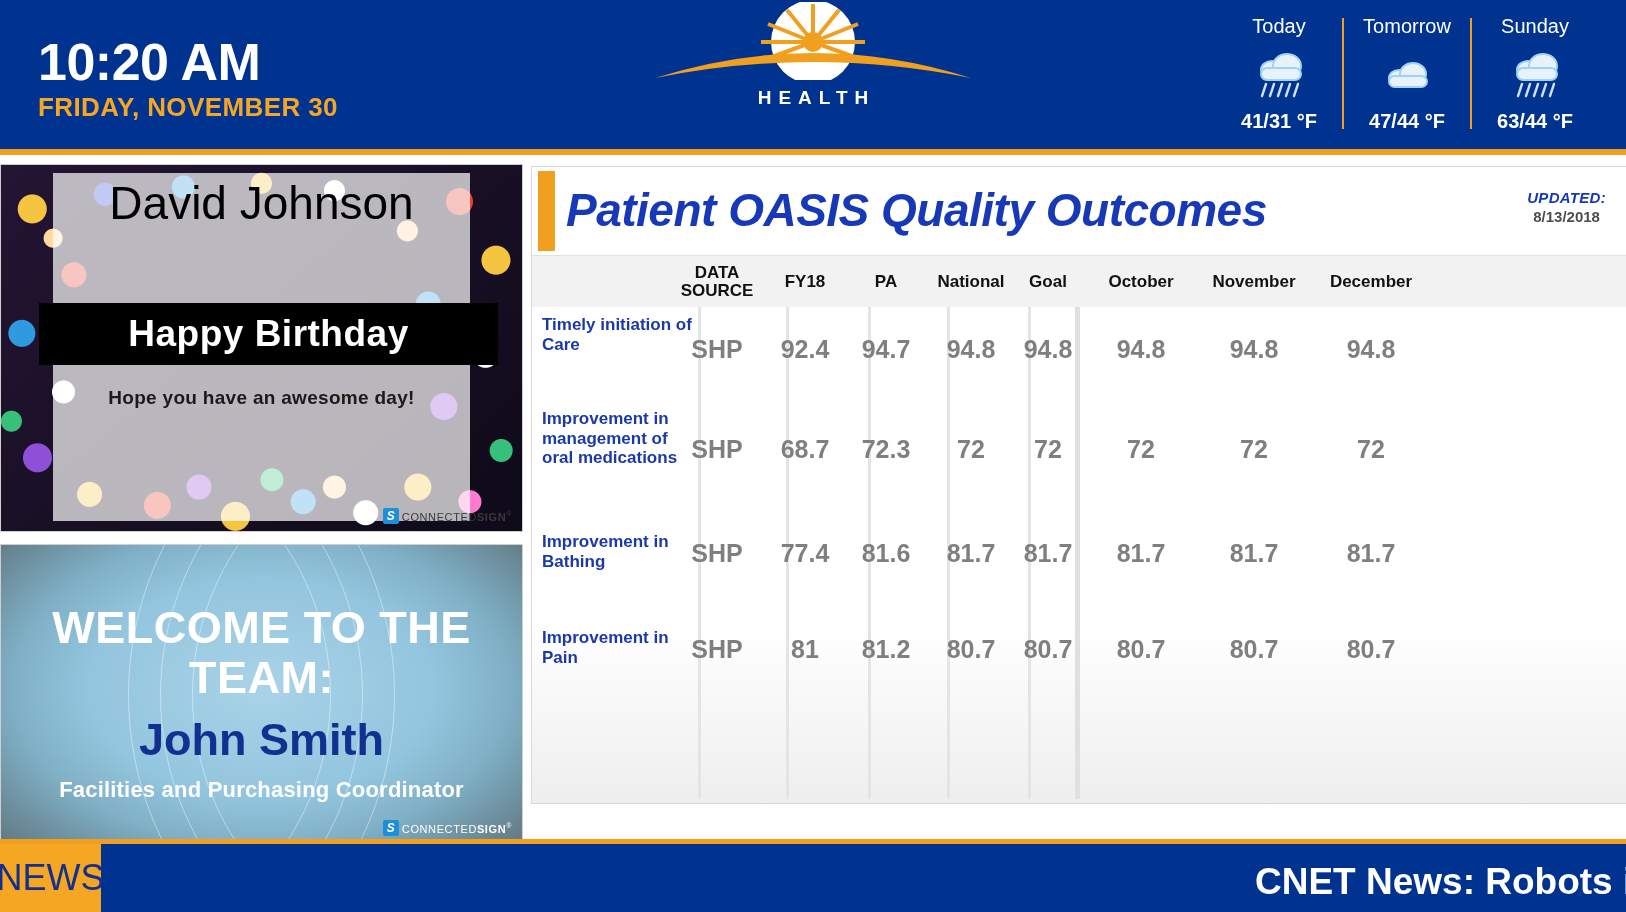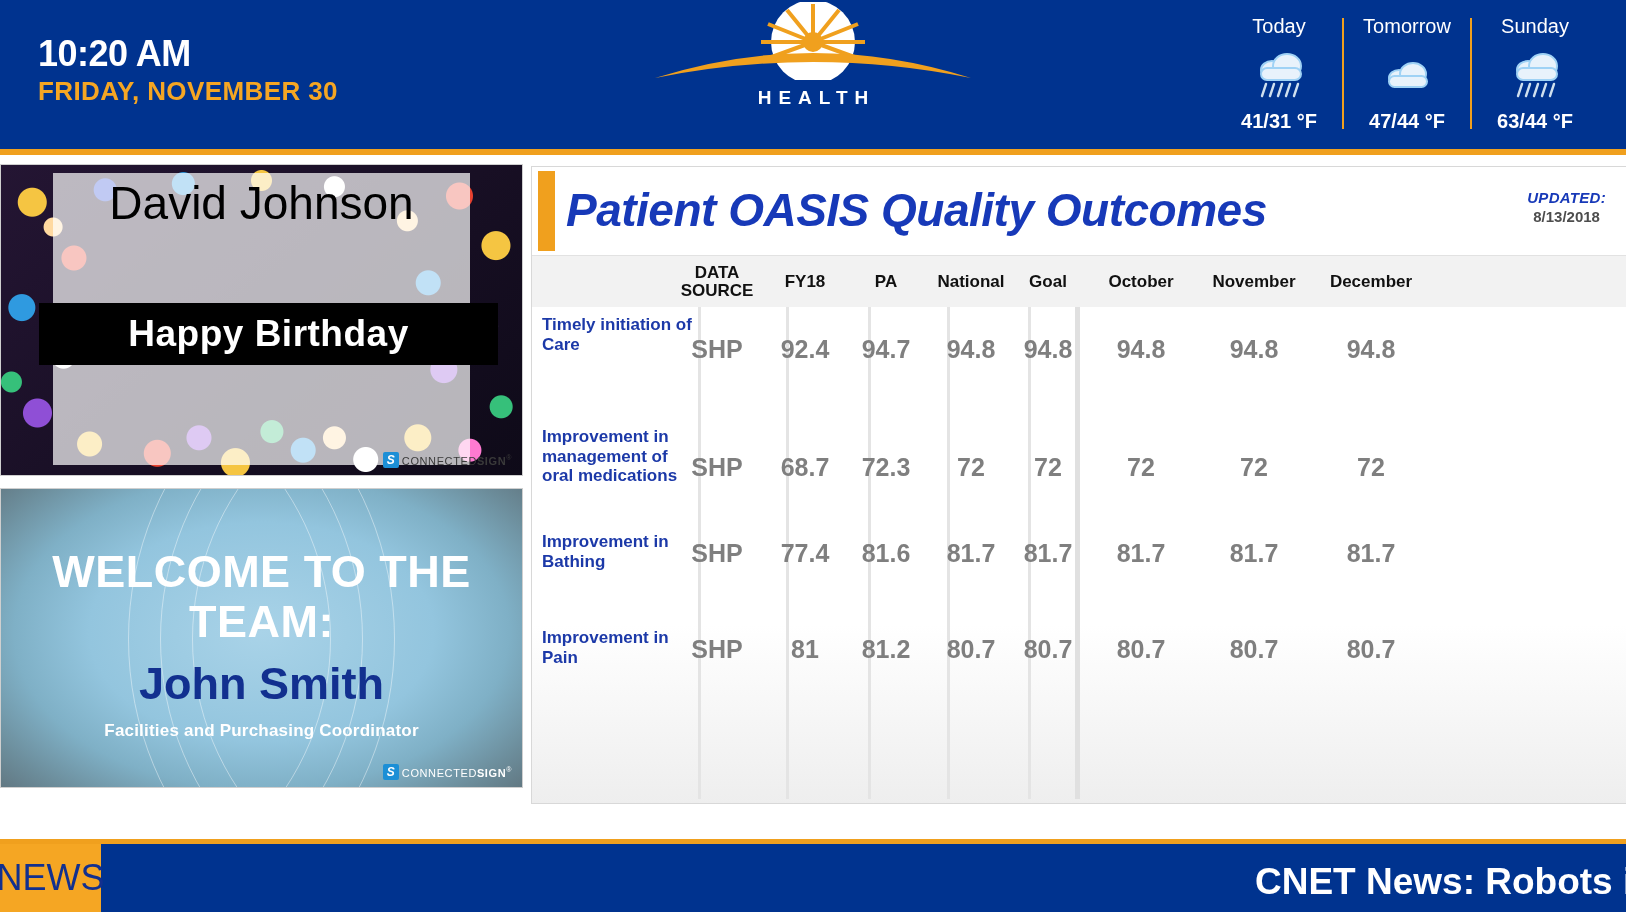--- a/index.html
+++ b/index.html
@@ -17,21 +17,21 @@
     background:#00338f;
   }
   .header-underline {
     position:absolute; left:0; top:149px; width:1626px; height:6px;
     background:#f0a01e;
   }
 
   
   .clock-block { position:absolute; left:38px; top:36px; }
   .clock-time {
-    font-size:36px; font-weight:bold; color:#ffffff;
+    font-size:52px; font-weight:bold; color:#ffffff;
     letter-spacing:-0.5px; line-height:1.0;
   }
   .clock-date {
     font-size:26px; font-weight:bold; color:#f5a623;
     letter-spacing:0.4px; margin-top:6px; line-height:1.0;
   }
 
   
   .logo-block {
     position:absolute; left:50%; top:2px; transform:translateX(-50%);
@@ -72,21 +72,21 @@
   .left-col { position:absolute; left:0px; top:164px; width:523px; }
 
   .card {
     position:relative; width:523px;
     border:1px solid #cfcfcf;
     background:#ffffff;
     overflow:hidden;
   }
 
   
-  .bday { height:312px; }
+  .bday { height:368px; }
   .bday-art {
     position:relative; width:100%; height:100%;
     background-color:#1b1020;
     background-image:
       radial-gradient(circle at 6% 12%, #f5c542 14px, transparent 15px),
       radial-gradient(circle at 14% 30%, #e8412f 12px, transparent 13px),
       radial-gradient(circle at 4% 46%, #2f9ae0 13px, transparent 14px),
       radial-gradient(circle at 12% 62%, #ffffff 11px, transparent 12px),
       radial-gradient(circle at 7% 80%, #8f4fd6 14px, transparent 15px),
       radial-gradient(circle at 17% 90%, #f5c542 12px, transparent 13px),
@@ -160,21 +160,21 @@
     position:absolute; left:0; right:0; top:58px; text-align:center;
     color:#ffffff; font-size:45px; font-weight:bold; line-height:1.12;
     letter-spacing:0.5px;
   }
   .welcome-name {
     position:absolute; left:0; right:0; top:172px; text-align:center;
     color:#12308f; font-size:45px; font-weight:bold; line-height:1;
   }
   .welcome-role {
     position:absolute; left:0; right:0; top:232px; text-align:center;
-    color:#ffffff; font-size:17px; font-weight:bold; letter-spacing:0.2px;
+    color:#ffffff; font-size:22px; font-weight:bold; letter-spacing:0.2px;
   }
 
   
   .cs-logo {
     position:absolute; right:10px; bottom:7px;
     display:flex; align-items:center; gap:3px;
   }
   .cs-badge {
     width:16px; height:16px; background:#1c8fd6; border-radius:2px;
     color:#fff; font-size:12px; font-style:italic; font-weight:bold;
@@ -361,20 +361,21 @@
 
   <div class="left-col">
 
     <div class="card bday">
       <div class="bday-art"></div>
       <div class="bday-panel"></div>
       <div class="bday-name">David Johnson</div>
       <div class="bday-banner">
         <span>Happy Birthday</span>
       </div>
+      <div class="bday-msg">Hope you have an awesome day!</div>
       <div class="cs-logo cs-dark">
         <span class="cs-badge">S</span>
         <span class="cs-text"><span>CONNECTED</span><b>SIGN</b><span class="reg">®</span></span>
       </div>
     </div>
 
     <div class="card welcome">
       <div class="welcome-art">
         <div class="arc a1"></div>
         <div class="arc a2"></div>
@@ -429,21 +430,21 @@
           <div class="cell" style="left:148px;top:8px;width:74px;height:68px;">SHP</div>
           <div class="cell" style="left:236px;top:8px;width:74px;height:68px;">92.4</div>
           <div class="cell" style="left:320px;top:8px;width:68px;height:68px;">94.7</div>
           <div class="cell" style="left:394px;top:8px;width:90px;height:68px;">94.8</div>
           <div class="cell" style="left:478px;top:8px;width:76px;height:68px;">94.8</div>
           <div class="cell" style="left:554px;top:8px;width:110px;height:68px;">94.8</div>
           <div class="cell" style="left:663px;top:8px;width:118px;height:68px;">94.8</div>
           <div class="cell" style="left:780px;top:8px;width:118px;height:68px;">94.8</div>
         </div>
 
-        <div class="trow" style="top:96px;height:116px;margin-top:18px;">
+        <div class="trow" style="top:96px;height:116px;">
           <div class="rlabel" style="top:6px;">Improvement in management of oral medications</div>
           <div class="cell" style="left:148px;top:12px;width:74px;height:68px;">SHP</div>
           <div class="cell" style="left:236px;top:12px;width:74px;height:68px;">68.7</div>
           <div class="cell" style="left:320px;top:12px;width:68px;height:68px;">72.3</div>
           <div class="cell" style="left:394px;top:12px;width:90px;height:68px;">72</div>
           <div class="cell" style="left:478px;top:12px;width:76px;height:68px;">72</div>
           <div class="cell" style="left:554px;top:12px;width:110px;height:68px;">72</div>
           <div class="cell" style="left:663px;top:12px;width:118px;height:68px;">72</div>
           <div class="cell" style="left:780px;top:12px;width:118px;height:68px;">72</div>
         </div>

